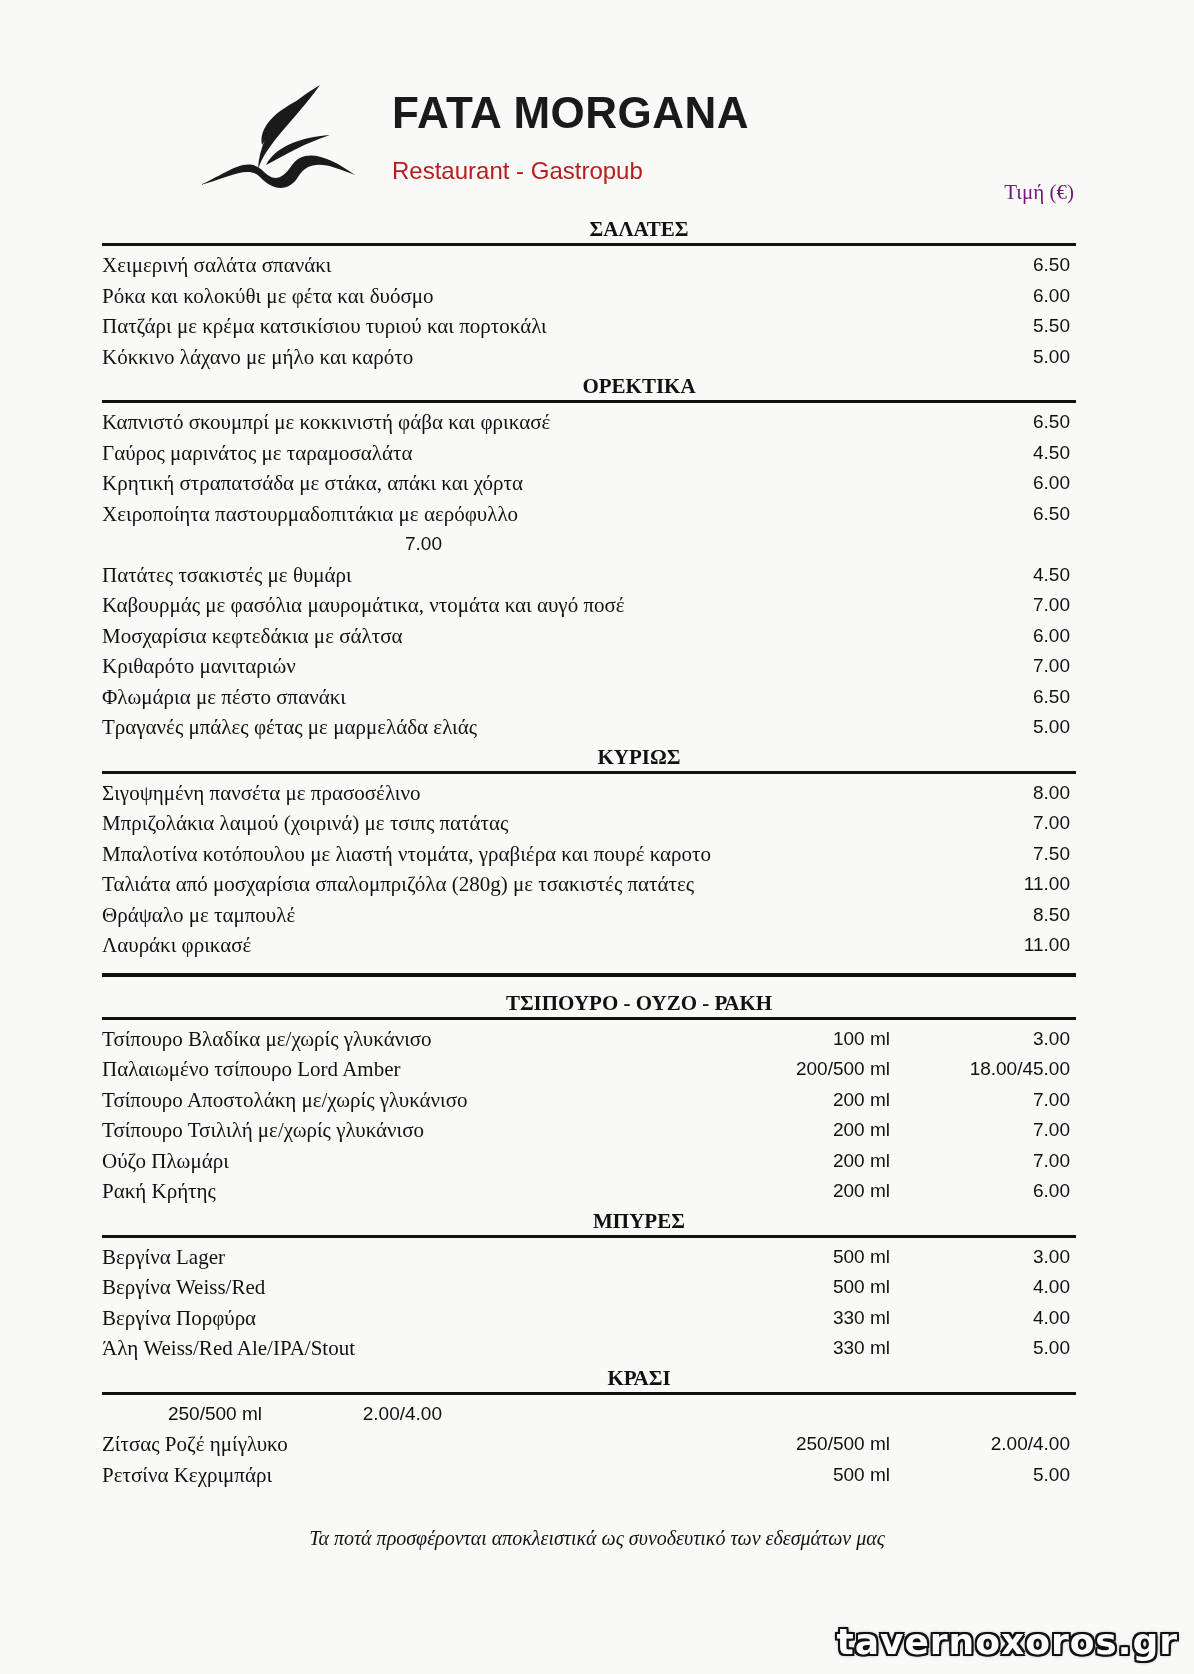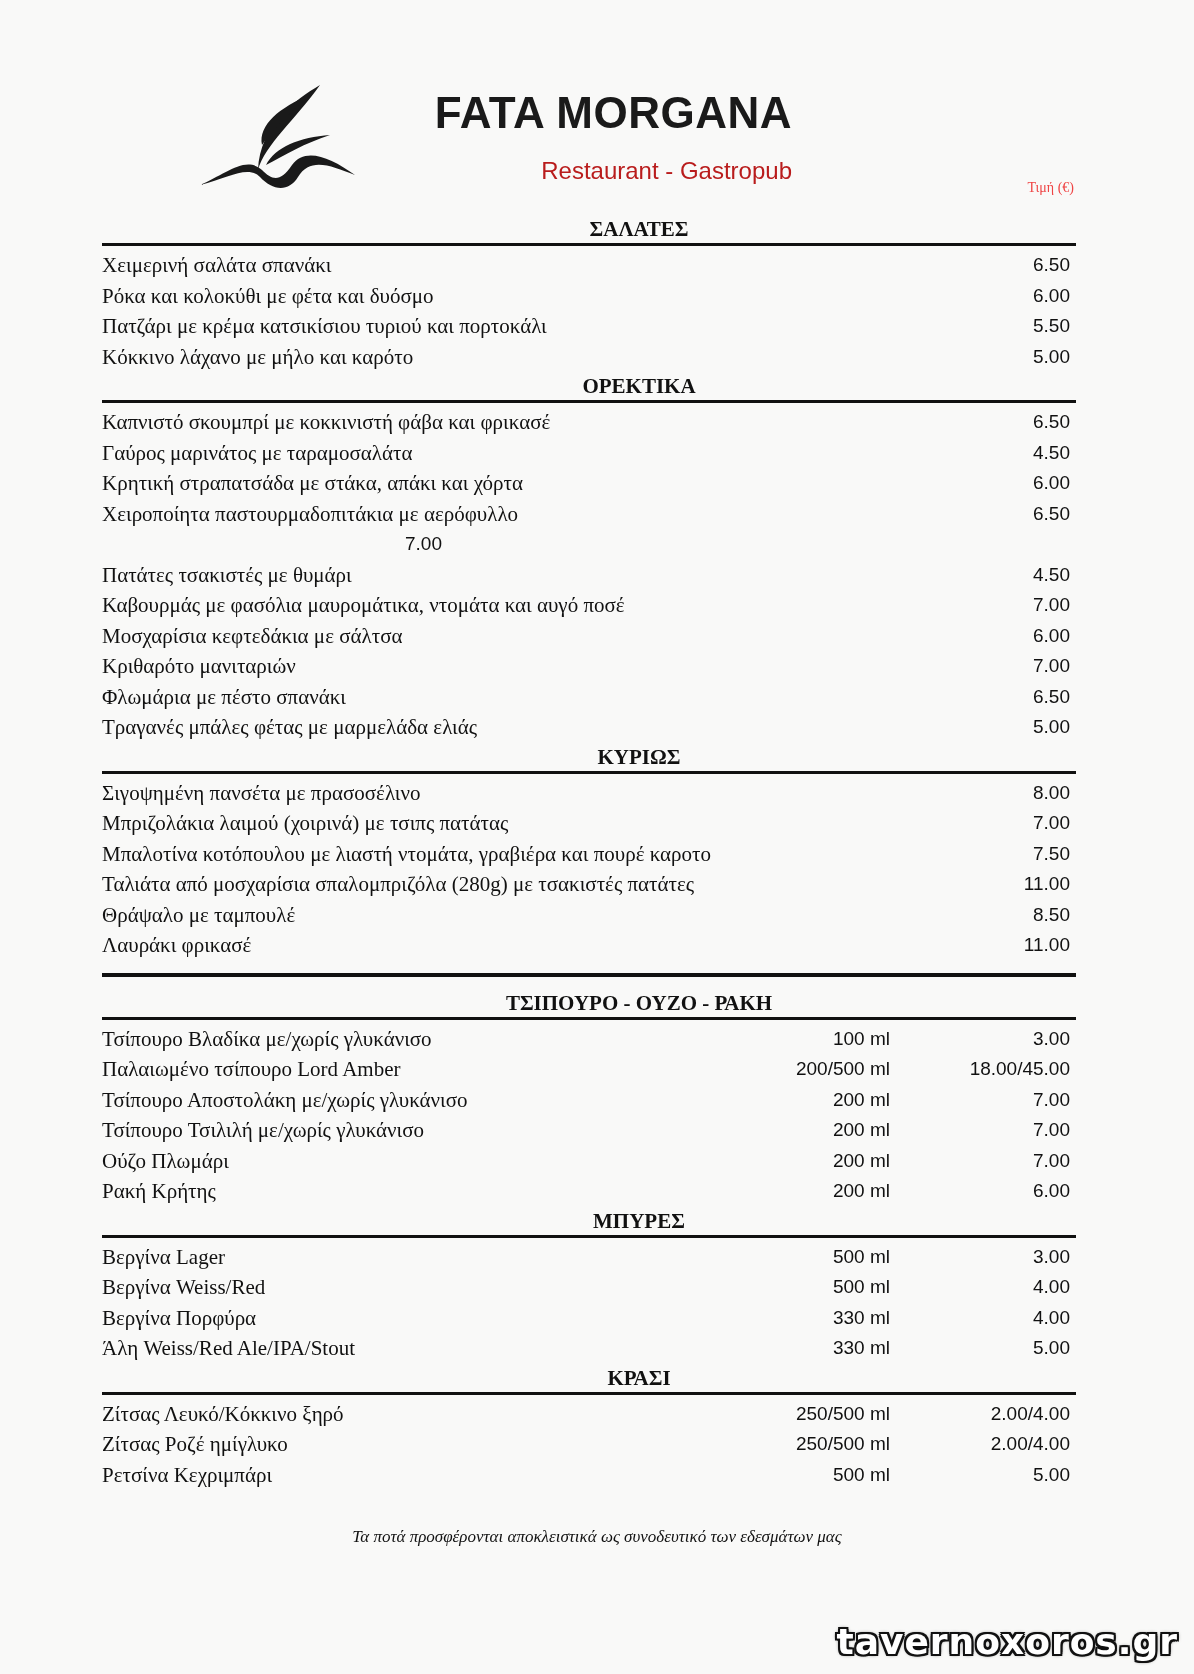--- a/index.html
+++ b/index.html
@@ -7,27 +7,27 @@
     width: 1194px; height: 1674px; position: relative; overflow: hidden;
     background: #f9f9f8;
     color: #111;
     font-family: "Liberation Serif", "DejaVu Serif", serif;
   }
   .header { position: absolute; left: 0; top: 0; width: 1194px; height: 210px; }
   .logo { position: absolute; left: 200px; top: 85px; width: 170px; height: 120px; }
   .brand {
     position: absolute; left: 392px; top: 88px; width: 400px;
     font-family: "Liberation Sans", "DejaVu Sans", sans-serif;
-    text-align: right;
+    text-align: left;
   }
   .brand-name { font-size: 44px; font-weight: 700; letter-spacing: 0.5px; line-height: 50px; color: #1a1a1a; }
   .brand-sub { font-size: 24px; line-height: 30px; margin-top: 18px; color: #b91c1c; }
   .price-head {
     position: absolute; right: 120px; top: 180px;
-    font-size: 14px; color: #ef4444;
+    font-size: 21px; color: #701a75;
   }
 
   .menu { position: absolute; left: 102px; top: 215px; width: 974px; }
   .section-title {
     text-align: center; font-weight: 700; font-size: 21px;
     padding-left: 100px; line-height: 28px; height: 28px;
   }
   .rule { border-top: 3px solid #111; margin: 0 0 4px 0; }
   .row { display: flex; align-items: flex-end; font-size: 21px; height: 30.5px; line-height: 30.5px; }
   .row .name { flex: 1; }
@@ -37,21 +37,21 @@
   }
   .row .price {
     width: 180px; text-align: right; padding-right: 6px;
     font-family: "Liberation Sans", "DejaVu Sans", sans-serif; font-size: 19px;
   }
   .gap-after { height: 6px; }
   .thick-sep { border-top: 4px solid #111; margin: 6px 0 12px 0; }
 
   .footer-note {
     position: absolute; left: 0; width: 1194px; top: 1527px;
-    text-align: center; font-style: italic; font-size: 17px; padding-left: 0;
+    text-align: center; font-style: italic; font-size: 20px; padding-left: 0;
   }
   .watermark {
     position: absolute; right: 16px; bottom: 12px;
     font-family: "DejaVu Sans", sans-serif; font-weight: 700; font-size: 36px;
     color: #fff; letter-spacing: 1px;
     text-shadow:
       -2px -2px 0 #111, 2px -2px 0 #111, -2px 2px 0 #111, 2px 2px 0 #111,
       0 -2px 0 #111, 0 2px 0 #111, -2px 0 0 #111, 2px 0 0 #111,
       0 0 4px #000;
   }
@@ -247,21 +247,20 @@
       <div class="row">
         <span class="name">Άλη Weiss/Red Ale/IPA/Stout</span>
         <span class="vol">330 ml</span>
         <span class="price">5.00</span>
       </div>
     </div>
     <div class="section">
       <div class="section-title">ΚΡΑΣΙ</div>
       <div class="rule"></div>
       <div class="row">
-        <span class="name">Ζίτσας Λευκό/Κόκκινο ξηρό</span>
         <span class="vol">250/500 ml</span>
         <span class="price">2.00/4.00</span>
       </div>
       <div class="row">
         <span class="name">Ζίτσας Ροζέ ημίγλυκο</span>
         <span class="vol">250/500 ml</span>
         <span class="price">2.00/4.00</span>
       </div>
       <div class="row">
         <span class="name">Ρετσίνα Κεχριμπάρι</span>

